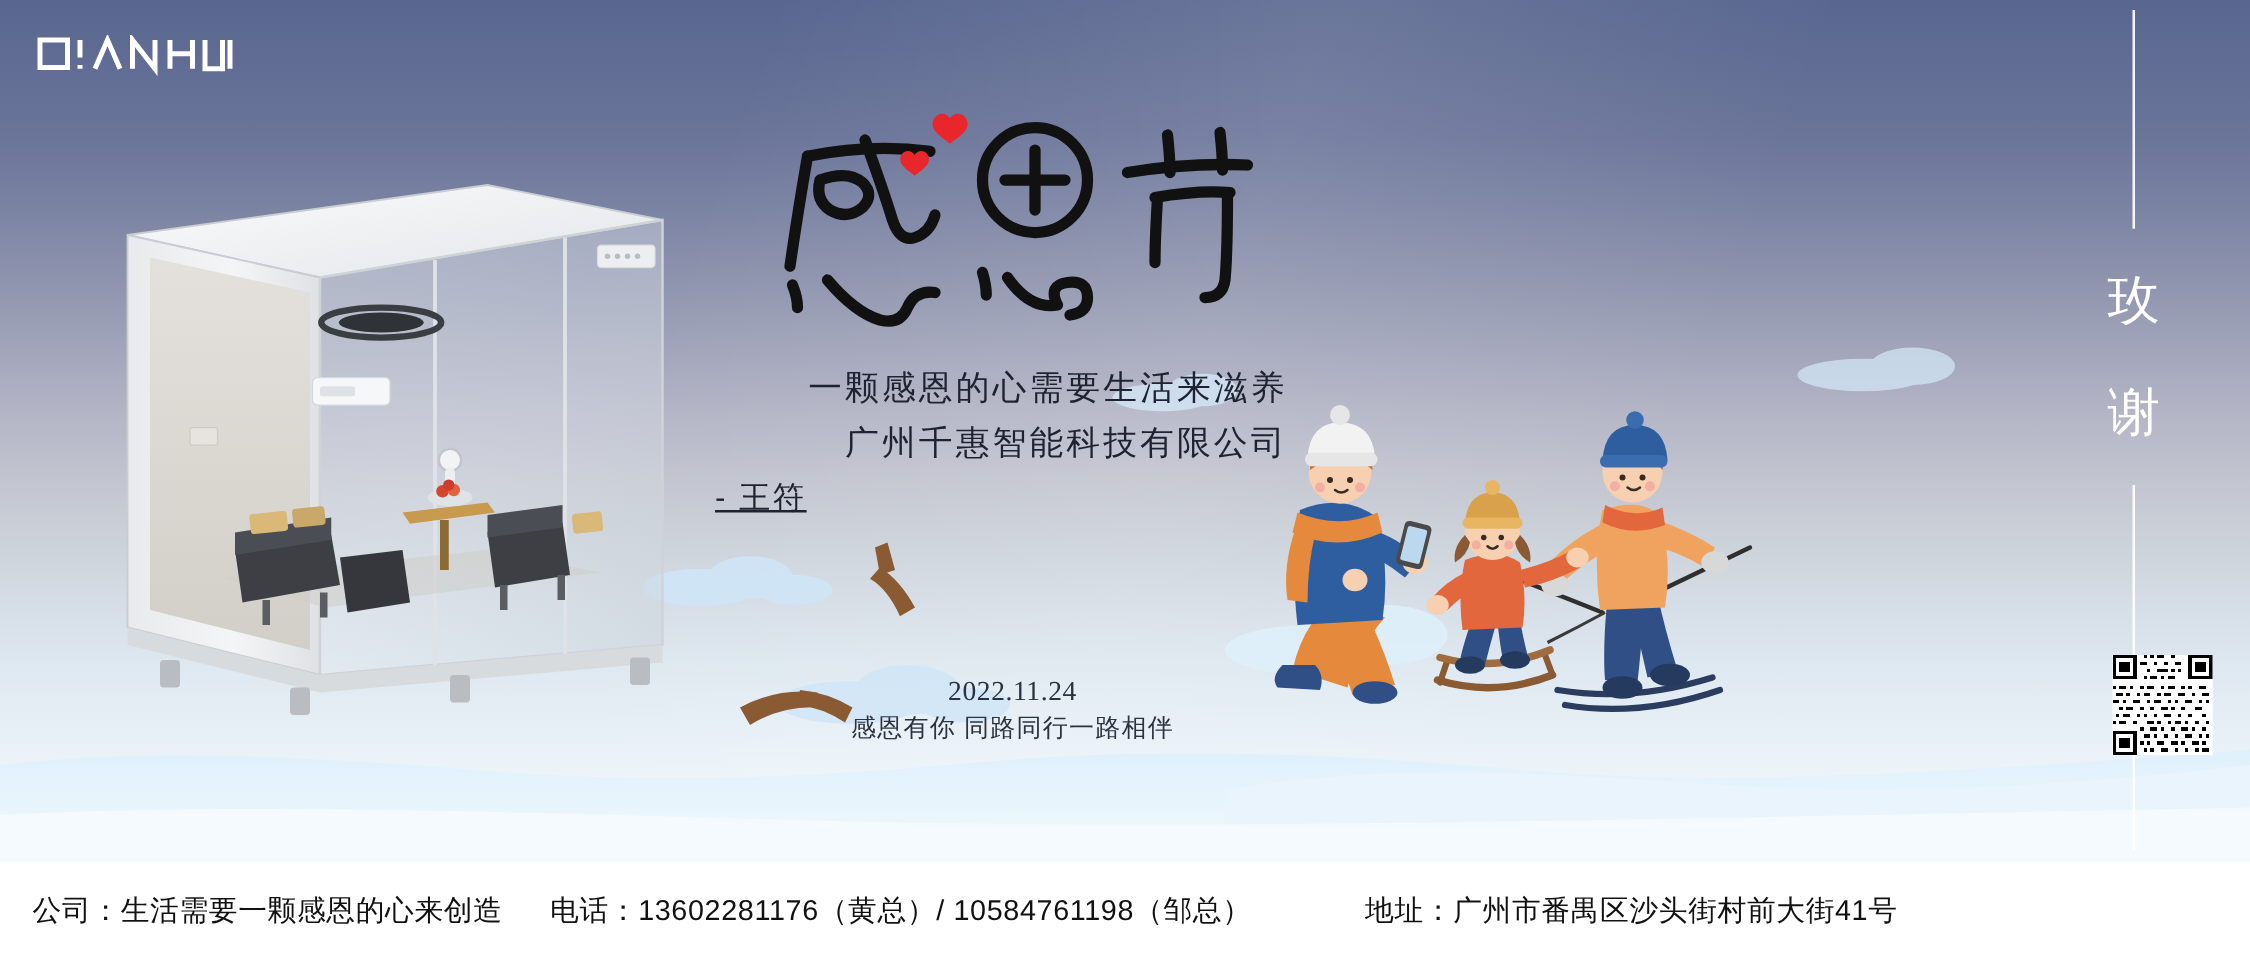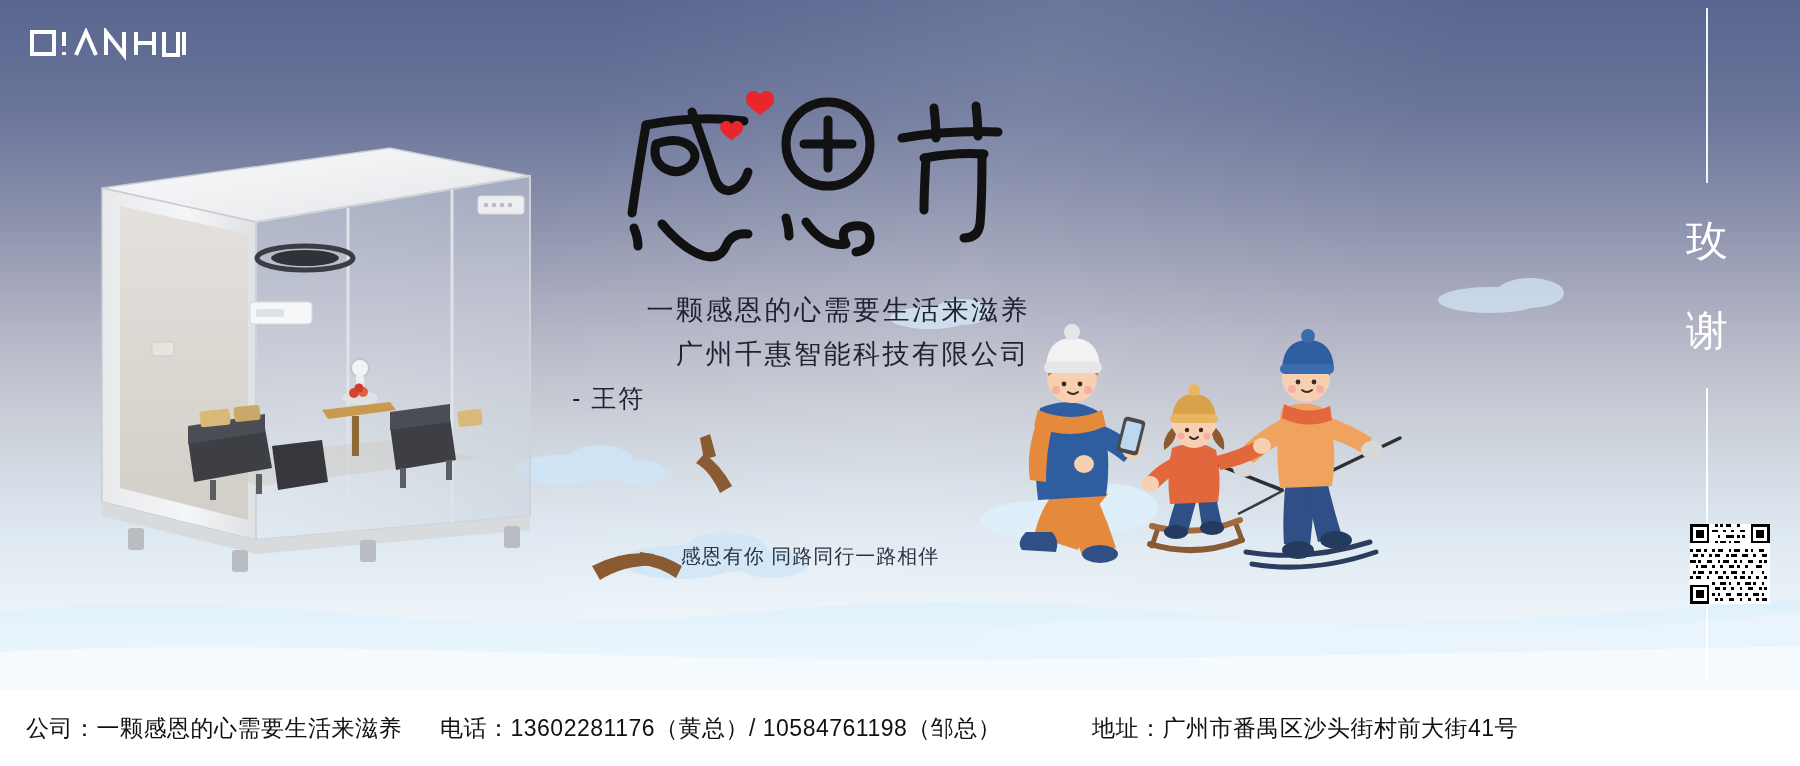--- a/index.html
+++ b/index.html
@@ -44,21 +44,21 @@
   
   #title { position:absolute; left:600px; top:82px; width:420px; height:180px; }
 
   
   #quote {
     position:absolute; left:560px; top:288px; width:470px;
     text-align:right; color:#1d2330;
     font-family:"Liberation Sans","DejaVu Sans",sans-serif;
   }
   #quote .line { font-size:27px; letter-spacing:2.5px; line-height:44px; white-space:nowrap; }
-  #quote .attrib { font-size:25px; letter-spacing:2px; line-height:44px; text-align:left; padding-left:12px; }
+  #quote .attrib { font-size:25px; letter-spacing:2px; line-height:44px; text-align:left; padding-left:12px;text-decoration:underline; }
 
   
   #datewrap { position:absolute; left:600px; top:540px; width:420px; text-align:center; color:#2a3140; }
   #datewrap .date { font-family:"Liberation Serif","DejaVu Serif",serif; font-size:22px; letter-spacing:.5px; }
   #datewrap .sub { font-size:20px; letter-spacing:1px; margin-top:3px; color:#2b3240; }
 
   
   #vthanks { position:absolute; right:18px; top:0; width:150px; height:690px; }
   #vline-top { position:absolute; left:74px; top:8px; width:2px; height:175px; background:rgba(255,255,255,.92); }
   #vline-bot { position:absolute; left:74px; top:388px; width:2px; height:292px; background:rgba(255,255,255,.92); }
@@ -281,20 +281,21 @@
       </svg>
     </div>
 
     <div id="quote">
       <div class="line">一颗感恩的心需要生活来滋养</div>
       <div class="line">广州千惠智能科技有限公司</div>
       <div class="attrib">- 王符</div>
     </div>
 
     <div id="datewrap">
+      <div class="date">2022.11.24</div>
       <div class="sub">感恩有你 同路同行一路相伴</div>
     </div>
 
     <svg style="position:absolute;left:1000px;top:300px;width:480px;height:300px;display:block" viewBox="0 0 480 300">
 
       <g>
 
         <path d="M246,252 q60,10 124,-10" fill="none" stroke="#2b3c5e" stroke-width="5" stroke-linecap="round"></path>
         <path d="M252,264 q60,10 124,-12" fill="none" stroke="#2b3c5e" stroke-width="5" stroke-linecap="round"></path>
 
@@ -532,18 +533,18 @@
           <rect x="21" y="27" width="1" height="1"></rect>
             <rect x="24" y="27" width="1" height="1"></rect>
           <rect x="26" y="27" width="2" height="1"></rect>
         </g>
       </svg>
     </div>
 
   </div>
 
   <div id="footer">
-    <div class="f-company">公司：一颗感恩的心需要生活来滋养</div>
+    <div class="f-company">公司：生活需要一颗感恩的心来创造</div>
     <div class="f-phone">电话：13602281176（黄总）/  10584761198（邹总）</div>
     <div class="f-addr">地址：广州市番禺区沙头街村前大街41号</div>
   </div>
 
 </div>
 
 </body></html>

